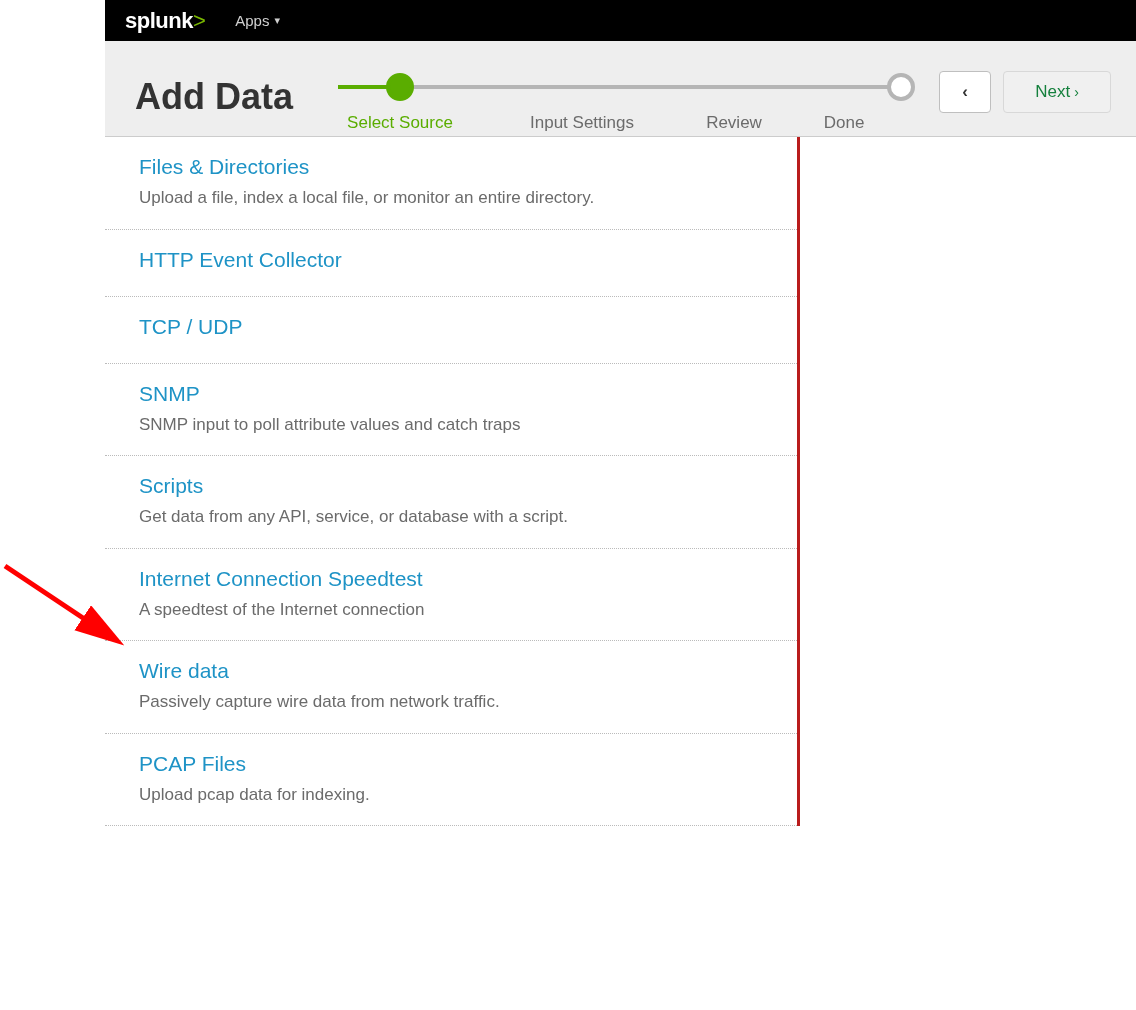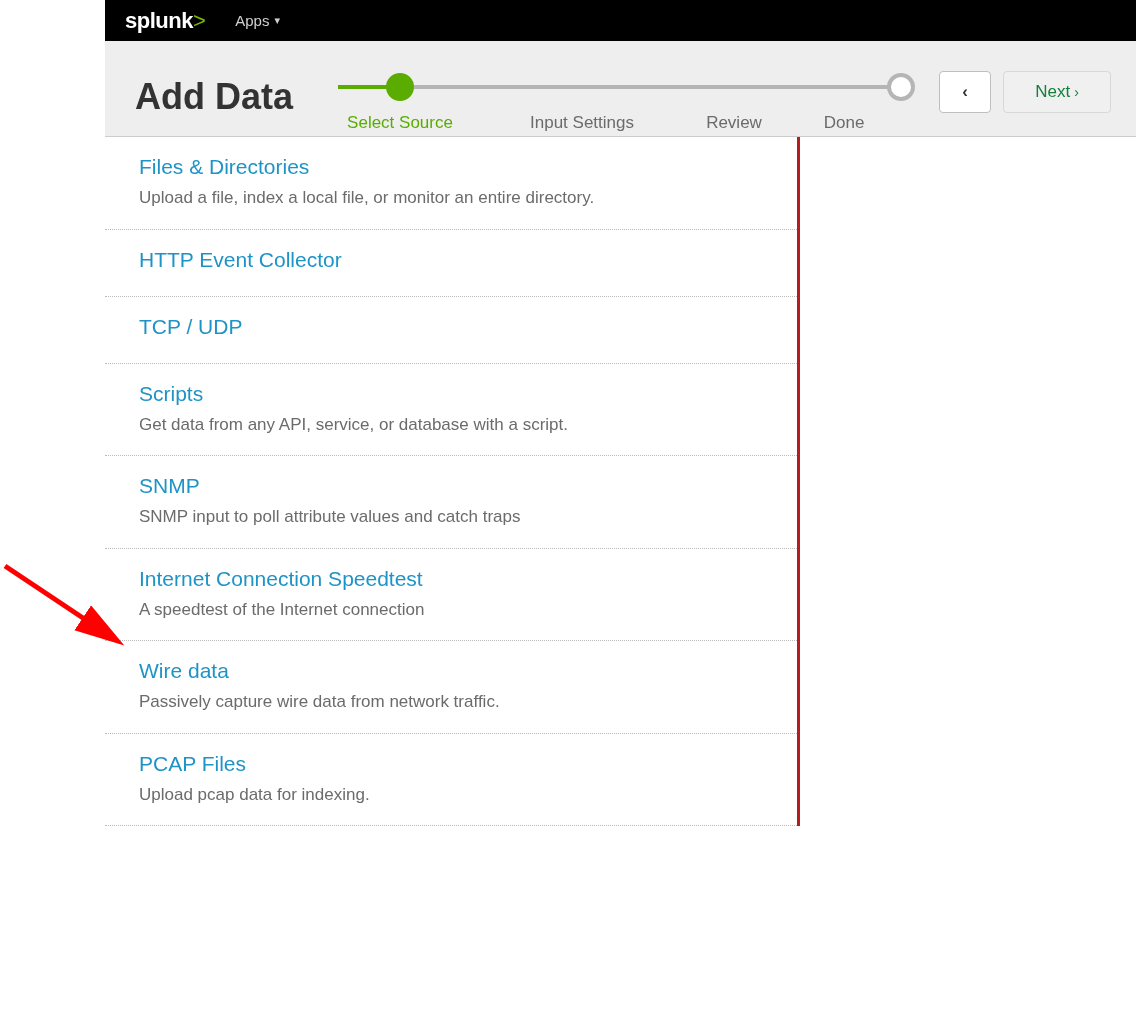--- a/index.html
+++ b/index.html
@@ -241,30 +241,30 @@
 
       <div class="source-item">
         <div class="source-title">HTTP Event Collector</div>
       </div>
 
       <div class="source-item">
         <div class="source-title">TCP / UDP</div>
       </div>
 
       <div class="source-item">
+        <div class="source-title">SNMP</div>
+        <div class="source-desc">SNMP input to poll attribute values and catch traps</div>
+      </div>
+
+      <div class="source-item">
         <div class="source-title">Scripts</div>
         <div class="source-desc">Get data from any API, service, or database with a script.</div>
       </div>
 
       <div class="source-item">
-        <div class="source-title">SNMP</div>
-        <div class="source-desc">SNMP input to poll attribute values and catch traps</div>
-      </div>
-
-      <div class="source-item">
         <div class="source-title">Internet Connection Speedtest</div>
         <div class="source-desc">A speedtest of the Internet connection</div>
       </div>
 
       <div class="source-item">
         <div class="source-title">Wire data</div>
         <div class="source-desc">Passively capture wire data from network traffic.</div>
       </div>
 
       <div class="source-item">

